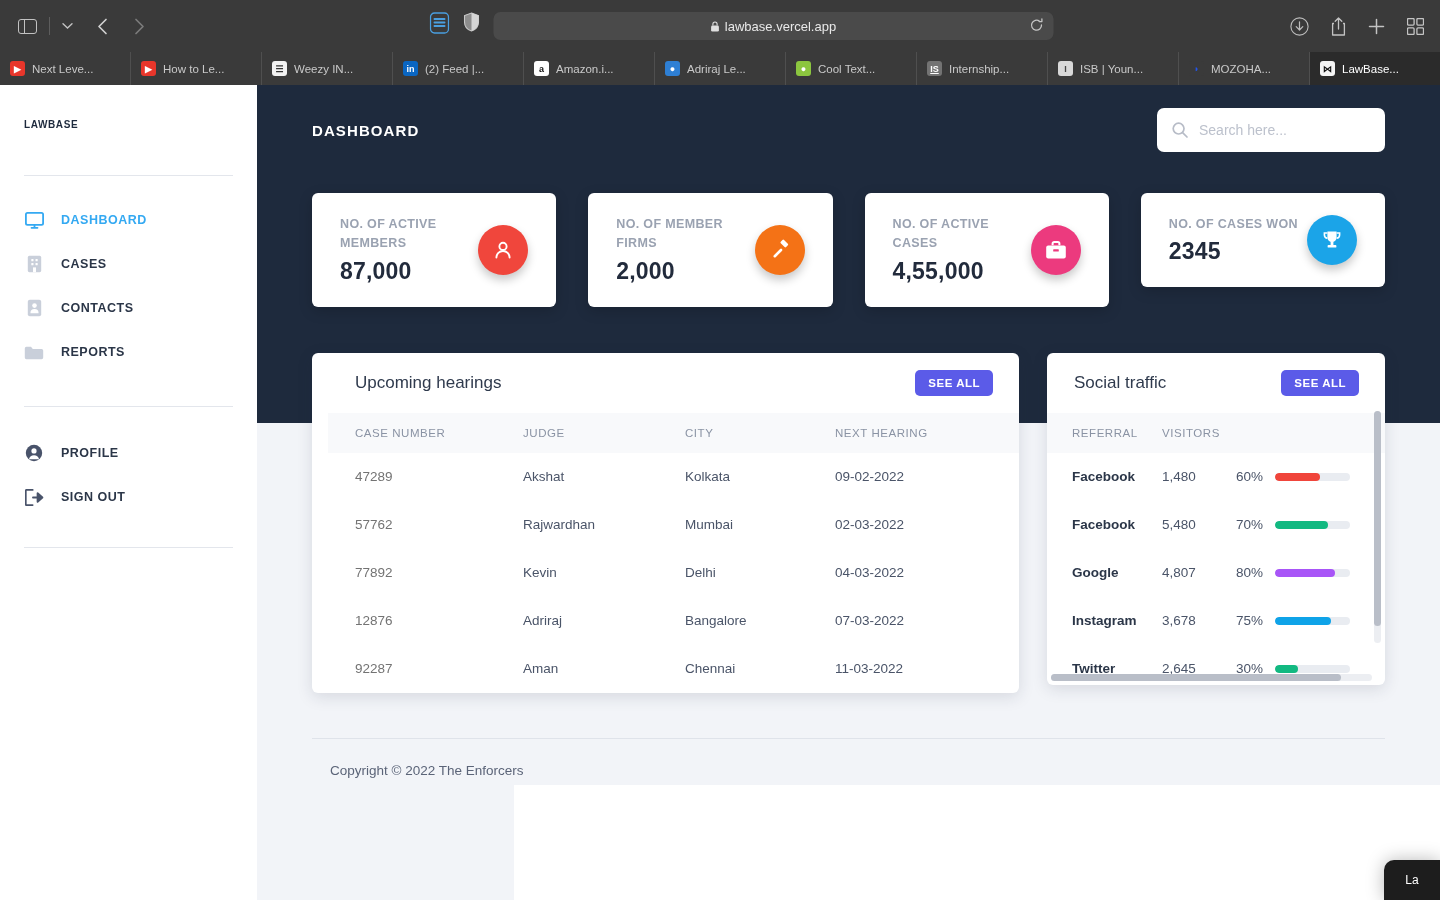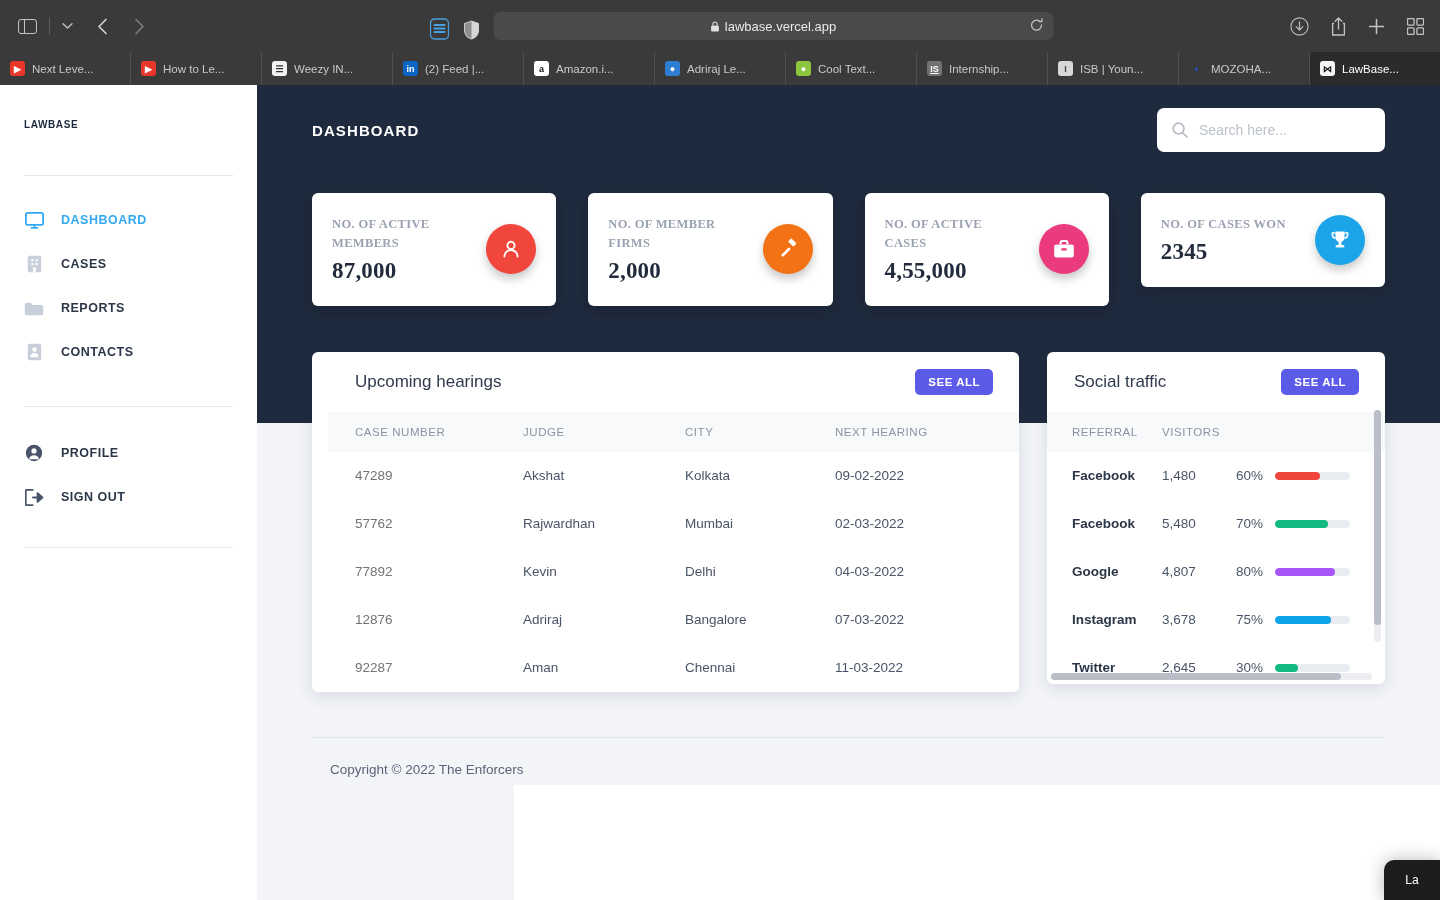--- a/index.html
+++ b/index.html
@@ -10,21 +10,21 @@
     overflow: hidden;
   }
 
   
   .browser { width: 1440px; height: 85px; background: #3a3a3a; position: relative; }
   .toolbar { height: 52px; display: flex; align-items: center; position: relative; }
   .tb-left { display: flex; align-items: center; gap: 10px; padding-left: 18px; }
   .tb-icon { color: #b9b9b9; display: flex; align-items: center; justify-content: center; }
   .tb-sep { width: 1px; height: 18px; background: #5d5d5d; margin: 0 2px; }
   .tb-center { position: absolute; left: 50%; transform: translateX(-50%);
-               display: flex; align-items: flex-end; gap: 14px; padding-left: 43px; }
+               display: flex; align-items: flex-start; gap: 14px; padding-left: 43px; }
   .urlbar {
     width: 560px; height: 28px; background: #4a4a4a; border-radius: 7px;
     display: flex; align-items: center; justify-content: center;
     position: relative; color: #e8e8e8; font-size: 13px;
   }
   .urlbar .lockwrap { display: flex; align-items: center; gap: 5px; }
   .urlbar .reload { position: absolute; right: 10px; color: #c5c5c5; }
   .tb-right { position: absolute; right: 16px; display: flex; align-items: center; gap: 22px; }
 
   .tabstrip { height: 33px; display: flex; align-items: stretch; background: #3a3a3a; }
@@ -77,23 +77,22 @@
     border: none; outline: none; font-size: 14px; color: #46506a;
     font-family: "Liberation Sans", sans-serif; width: 100%; background: transparent;
   }
   .searchbox input::placeholder { color: #bcc1cc; }
 
   
   .stats { display: flex; gap: 32px; margin-top: 38px; align-items: flex-start; }
   .stat {
     flex: 1 1 0; background: #ffffff; border-radius: 6px;
     box-shadow: 0 4px 14px rgba(0,0,0,.17);
-    padding: 22px 20px; display: flex; align-items: center; justify-content: space-between;
+    padding: 22px 28px; display: flex; align-items: center; justify-content: space-between;
     min-height: 95px;
-    font-family: Liberation Serif, serif;
   }
   .stat.short { min-height: 70px; align-self: flex-start; }
   .stat-label { font-size: 12.5px; font-weight: bold; letter-spacing: 0.35px; color: #9aa2b1; line-height: 1.55; max-width: 130px; }
   .stat-value { font-size: 23px; font-weight: bold; color: #222b3c; margin-top: 4px; letter-spacing: 0.2px; }
   .stat-ico {
     width: 50px; height: 50px; border-radius: 50%; flex: 0 0 50px;
     display: flex; align-items: center; justify-content: center; color: #ffffff;
     box-shadow: 0 5px 10px rgba(0,0,0,.22);
   }
 
@@ -328,35 +327,35 @@
               <rect x="8.5" y="4" width="2.2" height="2.2" rx="0.5" fill="#ffffff"></rect>
               <rect x="4.3" y="8" width="2.2" height="2.2" rx="0.5" fill="#ffffff"></rect>
               <rect x="8.5" y="8" width="2.2" height="2.2" rx="0.5" fill="#ffffff"></rect>
               <rect x="6" y="12.4" width="3" height="4.8" fill="#ffffff"></rect>
             </svg>
         </span>
         <span>CASES</span>
       </div>
       <div class="nav-item">
         <span class="nav-ico">
-          <svg width="20" height="15" viewBox="0 0 20 15">
-              <path d="M0.8 3.4 a1.6 1.6 0 0 1 1.6 -1.6 H7 l1.8 2.2 H17.6 a1.6 1.6 0 0 1 1.6 1.6 V12.6 a1.6 1.6 0 0 1 -1.6 1.6 H2.4 a1.6 1.6 0 0 1 -1.6 -1.6 Z" fill="currentColor"></path>
-            </svg>
-        </span>
-        <span>REPORTS</span>
-      </div>
-      <div class="nav-item">
-        <span class="nav-ico">
           <svg width="15" height="18" viewBox="0 0 15 18">
               <rect x="0.8" y="0.8" width="13.4" height="16.4" rx="2" fill="currentColor"></rect>
               <circle cx="7.5" cy="6.6" r="2.3" fill="#ffffff"></circle>
               <path d="M3.4 14.2 a4.1 4.1 0 0 1 8.2 0 Z" fill="#ffffff"></path>
             </svg>
         </span>
         <span>CONTACTS</span>
+      </div>
+      <div class="nav-item">
+        <span class="nav-ico">
+          <svg width="20" height="15" viewBox="0 0 20 15">
+              <path d="M0.8 3.4 a1.6 1.6 0 0 1 1.6 -1.6 H7 l1.8 2.2 H17.6 a1.6 1.6 0 0 1 1.6 1.6 V12.6 a1.6 1.6 0 0 1 -1.6 1.6 H2.4 a1.6 1.6 0 0 1 -1.6 -1.6 Z" fill="currentColor"></path>
+            </svg>
+        </span>
+        <span>REPORTS</span>
       </div>
     </nav>
 
     <div class="sb-divider2"></div>
 
     <nav>
       <div class="nav-item">
         <span class="nav-ico dark">
           <svg width="18" height="18" viewBox="0 0 18 18">
               <circle cx="9" cy="9" r="8.2" fill="currentColor"></circle>

